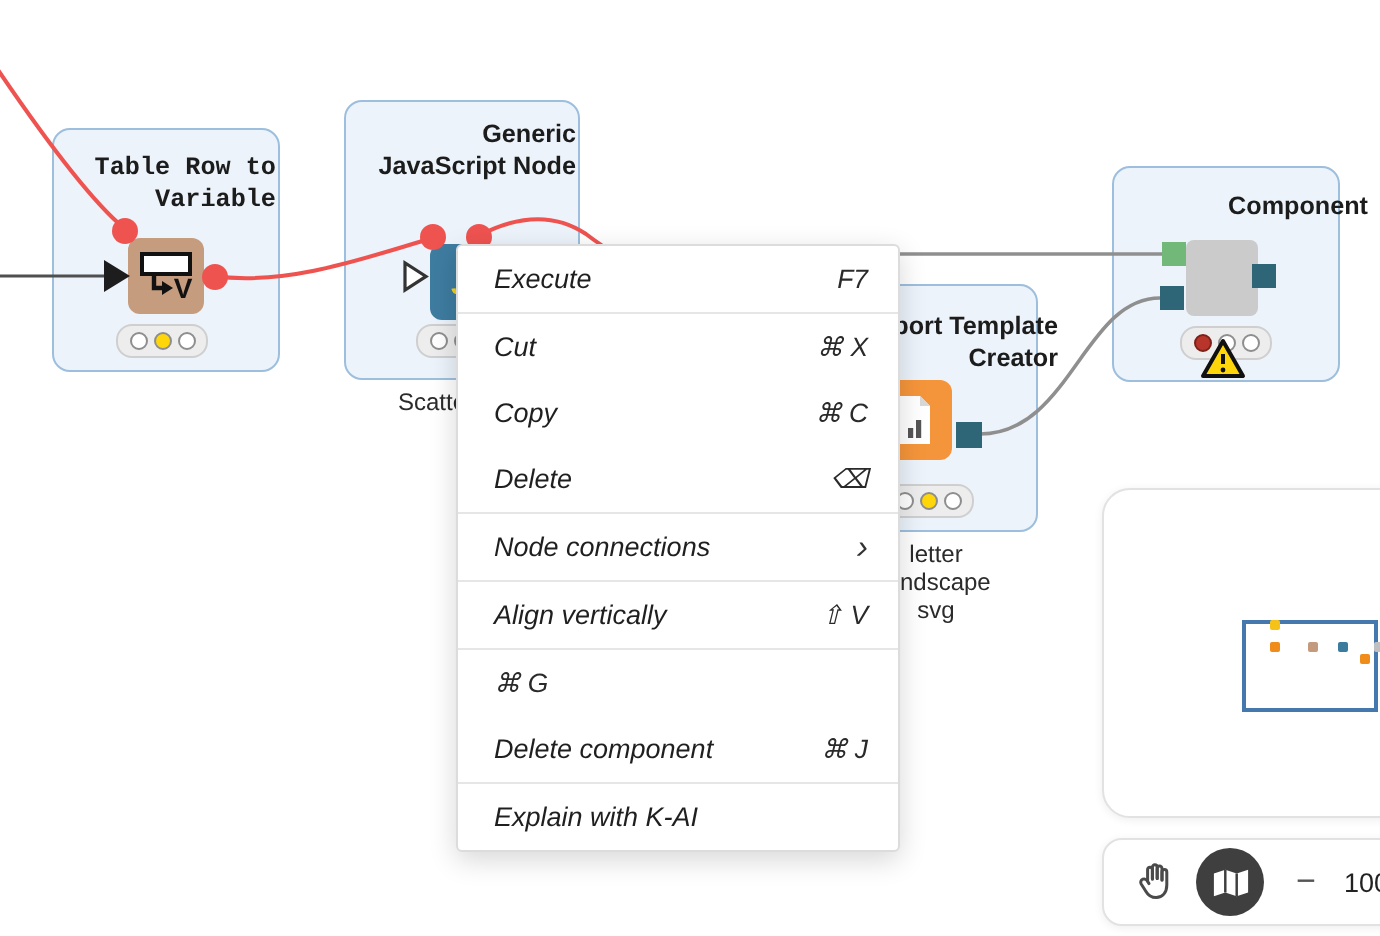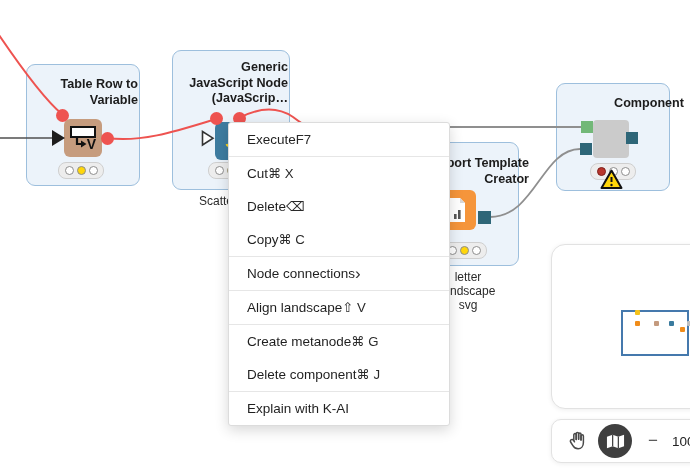--- a/index.html
+++ b/index.html
@@ -20,22 +20,22 @@
   .tl{position:absolute;z-index:5;width:44px;height:15px;background:#ededed;border:1px solid #cfcfcf;
       border-radius:8px;display:flex;align-items:center;justify-content:center;gap:3px;}
   .light{width:9px;height:9px;border-radius:50%;background:#fff;border:1.5px solid #8e8e8e;box-sizing:border-box;}
   .light.yellow{background:#ffd60a;}
   .light.red{background:#b8352c;border-color:#7e211b;}
   .warnsvg{position:absolute;z-index:6;}
   .annotation{position:absolute;z-index:2;text-align:center;font-size:12px;color:#2b2b2b;line-height:14.2px;}
   
   #ctxmenu{position:absolute;left:228px;top:122px;width:220px;background:#fff;border:1px solid #dcdcdc;
            border-radius:3px;box-shadow:0 4px 14px rgba(0,0,0,0.16);z-index:20;overflow:hidden;}
-  .menu-item{height:33px;display:flex;align-items:center;
-             padding:0 15px 0 18px;font-size:13.5px;color:#1f1f1f;cursor:default;}
+  .menu-item{height:33px;display:flex;align-items:center;justify-content:space-between;
+             padding:0 15px 0 18px;font-size:13.5px;color:#1f1f1f;cursor:default;font-style:italic;}
   .menu-item.hl{background:#e2e2e2;}
   .menu-item .sc{color:#2a2a2a;font-size:13.2px;}
   .menu-item .sc.chev{font-size:17px;line-height:1;color:#333;}
   .menu-sep{height:1px;background:#e6e6e6;}
   
   #minimap-panel{position:absolute;left:551px;top:244px;width:160px;height:163px;background:#fff;
                  border:1px solid #e2e2e2;border-radius:14px;box-shadow:0 1px 5px rgba(0,0,0,0.07);z-index:15;}
   #mini-viewport{position:absolute;left:69px;top:65px;width:68px;height:46px;border:2px solid #4579ad;box-sizing:border-box;}
   .mdot{position:absolute;width:5px;height:5px;border-radius:1px;}
   #toolbar{position:absolute;left:551px;top:419px;width:160px;height:42px;background:#fff;
@@ -50,28 +50,27 @@
 </head>
 <body>
 
 <div id="stage">
 
   <div class="selbox" style="left:26px;top:64px;width:112px;height:120px;"></div>
   <div class="selbox" style="left:172px;top:50px;width:116px;height:138px;"></div>
   <div class="selbox" style="left:420px;top:142px;width:97px;height:122px;"></div>
   <div class="selbox" style="left:556px;top:83px;width:112px;height:106px;"></div>
 
-  <div class="nodetitle" style="left:26px;top:77px;width:112px;">
+  <div class="nodetitle" style="left:26px;top:77px;width:112px;font-family:Liberation Mono, monospace;">
     <div>Table Row to</div>
     <div>Variable</div>
   </div>
   <div class="nodetitle" style="left:172px;top:60px;width:116px;">
     <div>Generic</div>
     <div>JavaScript Node</div>
-    <div>(JavaScrip…</div>
   </div>
   <div class="nodetitle" style="left:408px;top:156px;width:121px;">
     <div>Report Template</div>
     <div>Creator</div>
   </div>
   <div class="nodetitle" style="left:572px;top:96px;width:112px;">
     <div>Component</div>
   </div>
 
   <svg id="edges" width="690" height="468">
@@ -163,40 +162,39 @@
     <div class="menu-item">
       <span>Execute</span>
       <span class="sc">F7</span>
     </div>
     <div class="menu-sep"></div>
     <div class="menu-item">
       <span>Cut</span>
       <span class="sc">⌘ X</span>
     </div>
     <div class="menu-item">
+      <span>Copy</span>
+      <span class="sc">⌘ C</span>
+    </div>
+    <div class="menu-item">
       <span>Delete</span>
       <span class="sc">⌫</span>
     </div>
-    <div class="menu-item">
-      <span>Copy</span>
-      <span class="sc">⌘ C</span>
-    </div>
     <div class="menu-sep"></div>
     <div class="menu-item">
       <span>Node connections</span>
       <span class="sc chev">›</span>
     </div>
     <div class="menu-sep"></div>
     <div class="menu-item">
-      <span>Align landscape</span>
+      <span>Align vertically</span>
       <span class="sc">⇧ V</span>
     </div>
     <div class="menu-sep"></div>
     <div class="menu-item">
-      <span>Create metanode</span>
       <span class="sc">⌘ G</span>
     </div>
     <div class="menu-item">
       <span>Delete component</span>
       <span class="sc">⌘ J</span>
     </div>
     <div class="menu-sep"></div>
     <div class="menu-item">
       <span>Explain with K-AI</span>
       <span class="sc"></span>

